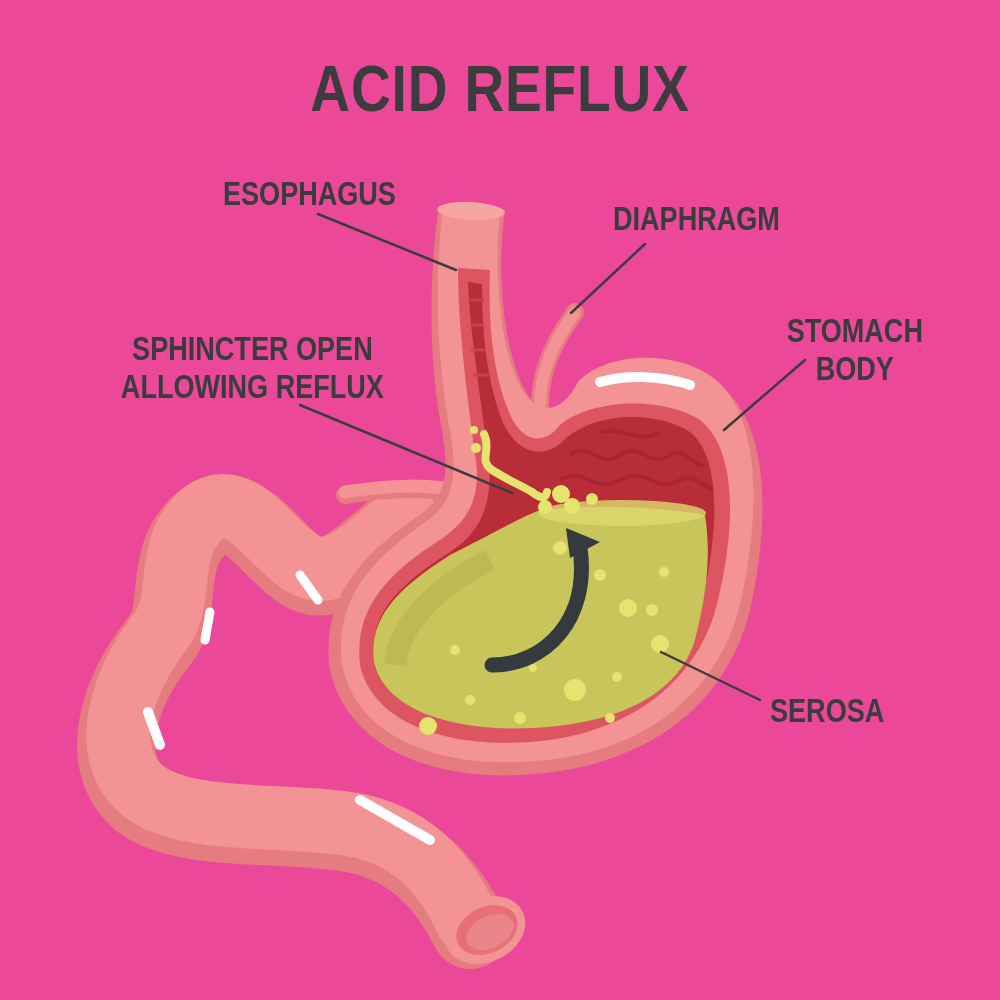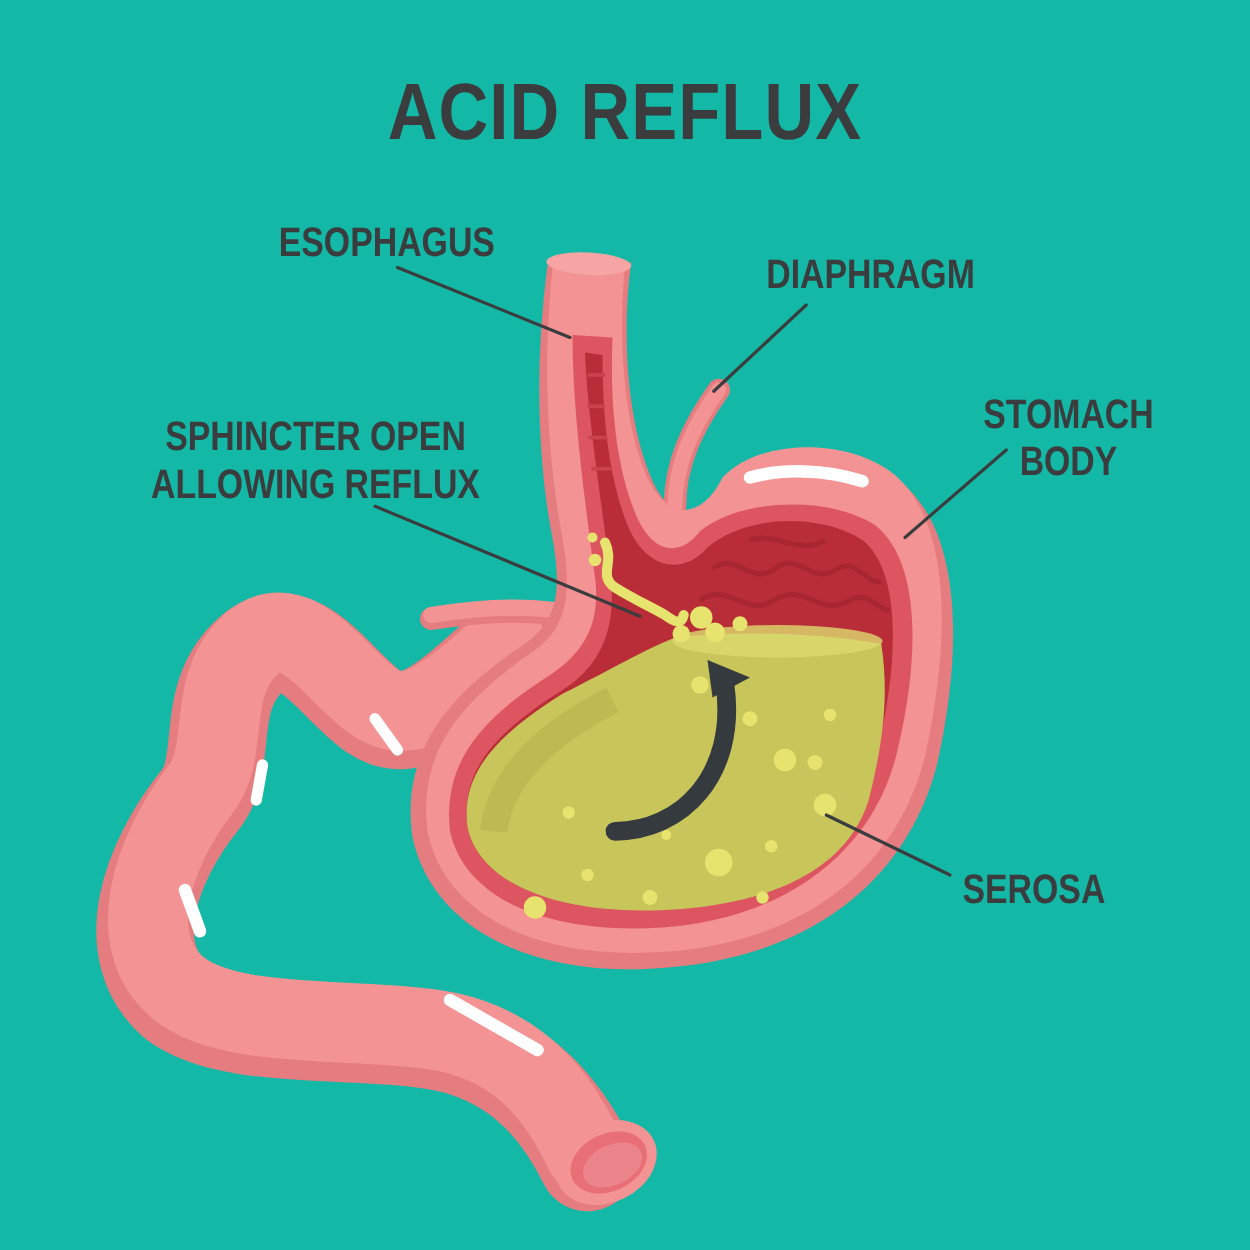--- a/index.html
+++ b/index.html
@@ -1,16 +1,16 @@
 <!DOCTYPE html>
 <html><head>
   <meta charset="utf-8">
   <style>
     html, body { margin: 0; padding: 0; background: #ffffff; }
-    .canvas { position: relative; width: 1000px; height: 1000px; overflow: hidden; background: #14b8a6; }
+    .canvas { position: relative; width: 1000px; height: 1000px; overflow: hidden; background: #ec4899; }
     .title {
       position: absolute; left: 0; top: 52px; width: 1000px; text-align: center;
       font-family: "Liberation Sans", sans-serif; font-weight: 700;
       font-size: 64px; letter-spacing: 1px; color: #3a3c3e;
       transform: scaleX(0.86); transform-origin: center;
     }
     .label {
       position: absolute; font-family: "Liberation Sans", sans-serif; font-weight: 700;
       font-size: 33px; line-height: 38px; color: #3a3c3e; white-space: pre-line;
       transform: scaleX(0.82); transform-origin: left top;

